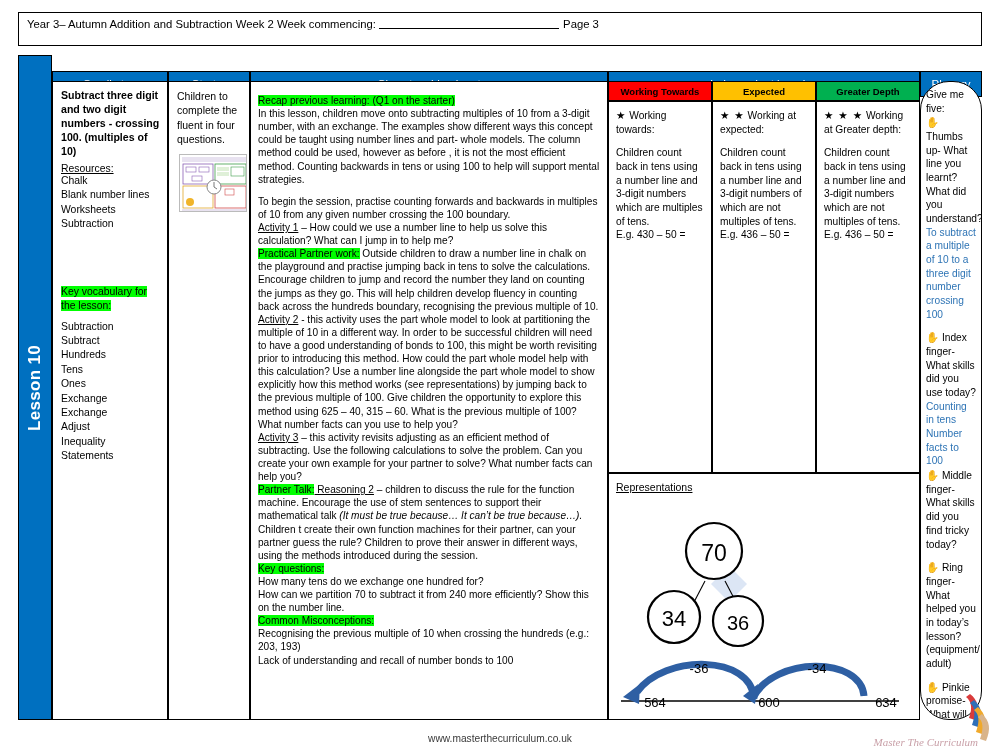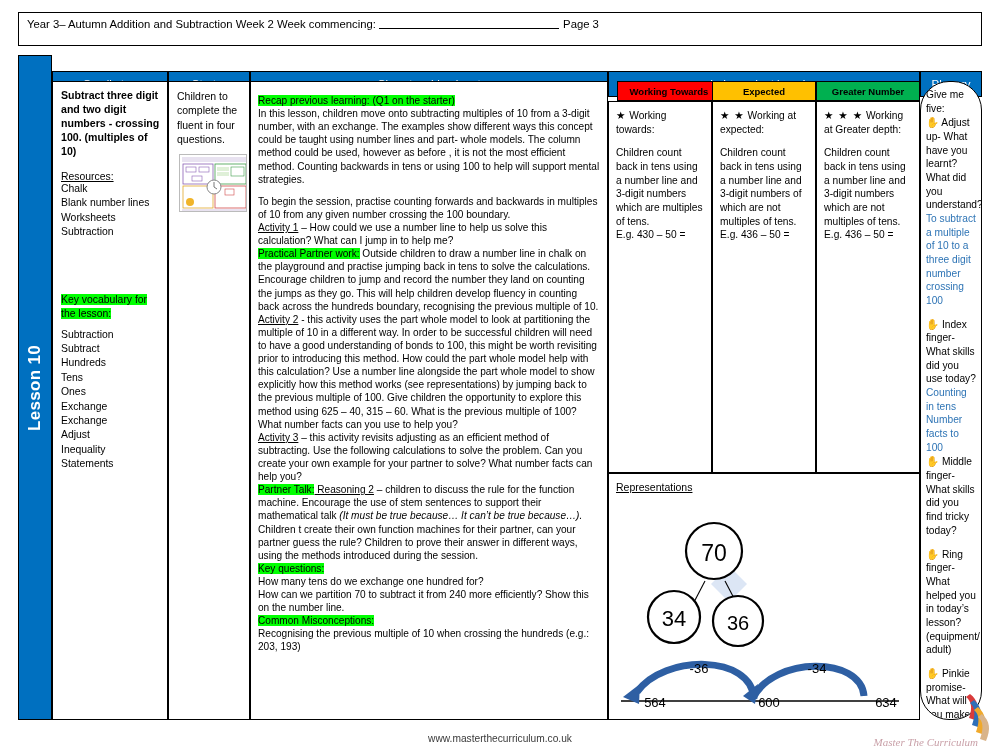--- a/index.html
+++ b/index.html
@@ -142,21 +142,21 @@
     font-size: 10.5px; color:#000;
     text-decoration: underline;
   }
 
   
   .pad { padding: 7px 6px 6px 8px; }
 
   .smallstep-title {
     font-size: 10.6px; font-weight: bold; line-height: 1.32; color:#000;
   }
-  .res-head { margin-top: 12px; font-size: 10.4px; text-decoration: underline; }
+  .res-head { margin-top: 4px; font-size: 10.4px; text-decoration: underline; }
   .res-list { font-size: 10.4px; line-height: 1.38; }
   .kv-head {
     margin-top: 54px;
     font-size: 10.4px; line-height:1.32;
   }
   .kv-list { margin-top: 7px; font-size: 10.4px; line-height: 1.38; }
 
   .hl { background: #00ff00; color: #000; }
 
   .starter-text { font-size: 10.5px; line-height: 1.36; color:#000; }
@@ -304,26 +304,27 @@
         <p><span class="u">Activity 1</span><span> – How could we use a number line to help us solve this calculation?  What can I jump in to help me?</span></p>
         <p><span class="hl">Practical Partner work:</span><span>  Outside children to draw a number line in chalk on the playground and practise jumping back in tens to solve the calculations. Encourage children to jump and record the number they land on counting the jumps as they go. This will help children develop fluency in counting back across the hundreds boundary, recognising the previous multiple of 10.</span></p>
         <p><span class="u">Activity 2</span><span> -  this activity uses the part whole model to look at partitioning the multiple of 10 in a different way.  In order to be successful children will need to have a good understanding of bonds to 100, this might be worth revisiting prior to introducing this method.  How could the part whole model help with this calculation?  Use a number line alongside the part whole model to show explicitly how this method works (see representations) by jumping back to the previous multiple of 100.  Give children the opportunity to explore this method using 625 – 40, 315 – 60. What is the previous multiple of 100? What number facts can you use to help you?</span></p>
         <p><span class="u">Activity 3</span><span> – this activity revisits adjusting as an efficient method of subtracting.  Use the following calculations to solve the problem.  Can you create your own example for your partner to solve?  What number facts can help you?</span></p>
         <p><span class="hl">Partner Talk:</span><span class="u"> Reasoning 2</span><span> – children to discuss the rule for the function machine.  Encourage the use of stem sentences to support their mathematical talk </span><span class="it">(It must be true because… It can’t be true because…).</span><span> Children t create their own function machines for their partner, can your partner guess the rule?   Children to prove their answer  in different ways, using the methods introduced during the session.</span></p>
         <p><span class="hl">Key questions:</span></p>
         <p>How many tens do we exchange one hundred for?</p>
         <p>How can we partition 70 to subtract it from 240 more efficiently? Show this on the number line.</p>
         <p><span class="hl">Common Misconceptions:</span></p>
         <p>Recognising the previous multiple of 10 when crossing the hundreds (e.g.: 203, 193)</p>
-      </div>
-    </div>
-
-    <div class="il-sub-hdr il-wt" style="background: rgb(255, 0, 0); margin-left: 9px;">Working Towards</div>
+        <p>Lack of understanding and recall  of number bonds to 100</p>
+      </div>
+    </div>
+
+    <div class="il-sub-hdr il-wt" style="background: rgb(255, 0, 0);">Working Towards</div>
     <div class="il-sub-hdr il-ex" style="background: rgb(255, 192, 0);">Expected</div>
-    <div class="il-sub-hdr il-gd" style="background: rgb(0, 176, 80);">Greater Number</div>
+    <div class="il-sub-hdr il-gd" style="background: rgb(0, 176, 80);">Greater Depth</div>
 
     <div class="il-cell il-c1">
       <div>
         <span class="star">★</span>
         <span>Working towards:</span>
       </div>
       <div style="height:10px"></div>
       <div>Children count back in tens using a number line and 3-digit numbers which are multiples of tens.</div>
       <div>E.g. 430 – 50 =</div>
     </div>
@@ -378,21 +379,21 @@
         <text id="nl-l2" x="277" y="233" text-anchor="middle" font-family="Liberation Sans, sans-serif" font-size="13" fill="#000">634</text>
       </svg>
     </div>
 
     <div class="cell c-plenary body-top">
       <div class="plen">
         <div>Give me five:</div>
 
         <div>
           <span class="hand">✋</span>
-          <span>Adjust up- What have you learnt? What did you understand?</span>
+          <span>Thumbs up- What line you learnt? What did you understand?</span>
         </div>
         <div class="plen-blue">To subtract a multiple of 10 to a three digit number crossing 100</div>
         <div class="gap"></div>
 
         <div>
           <span class="hand">✋</span>
           <span>Index finger- What skills did you use today?</span>
         </div>
         <div class="plen-blue">Counting in tens Number facts to 100</div>
 

